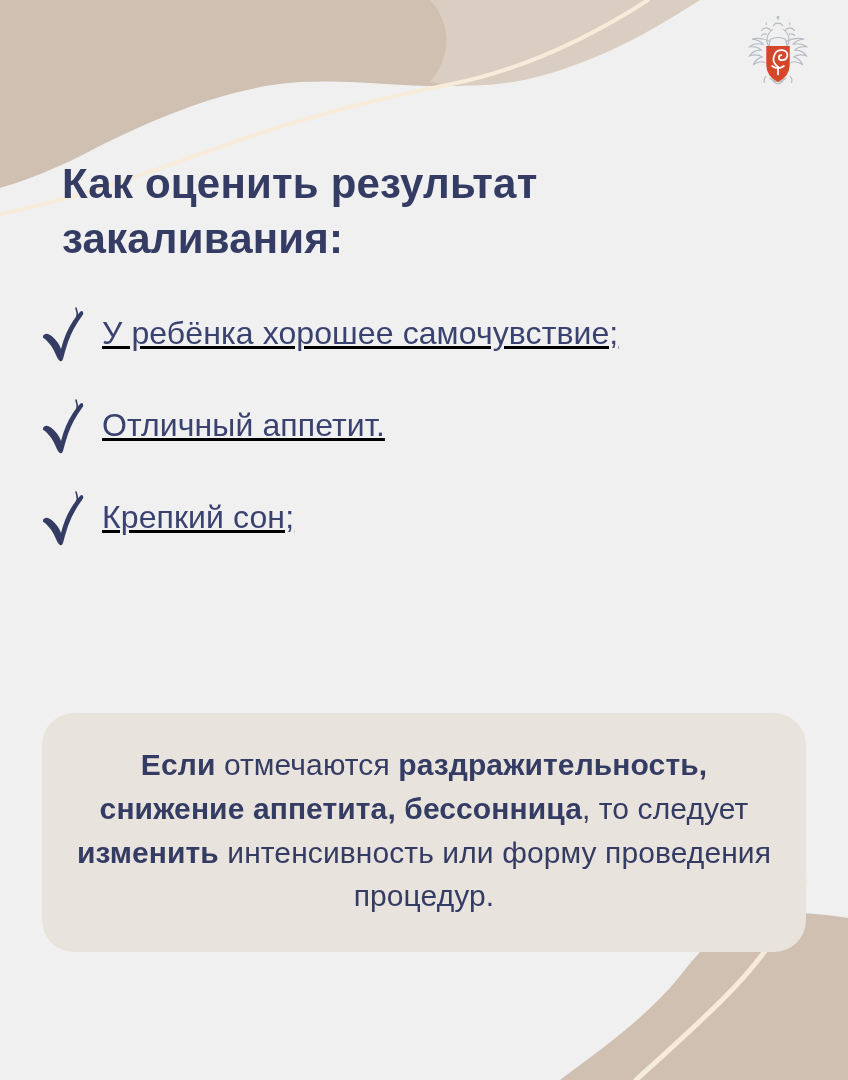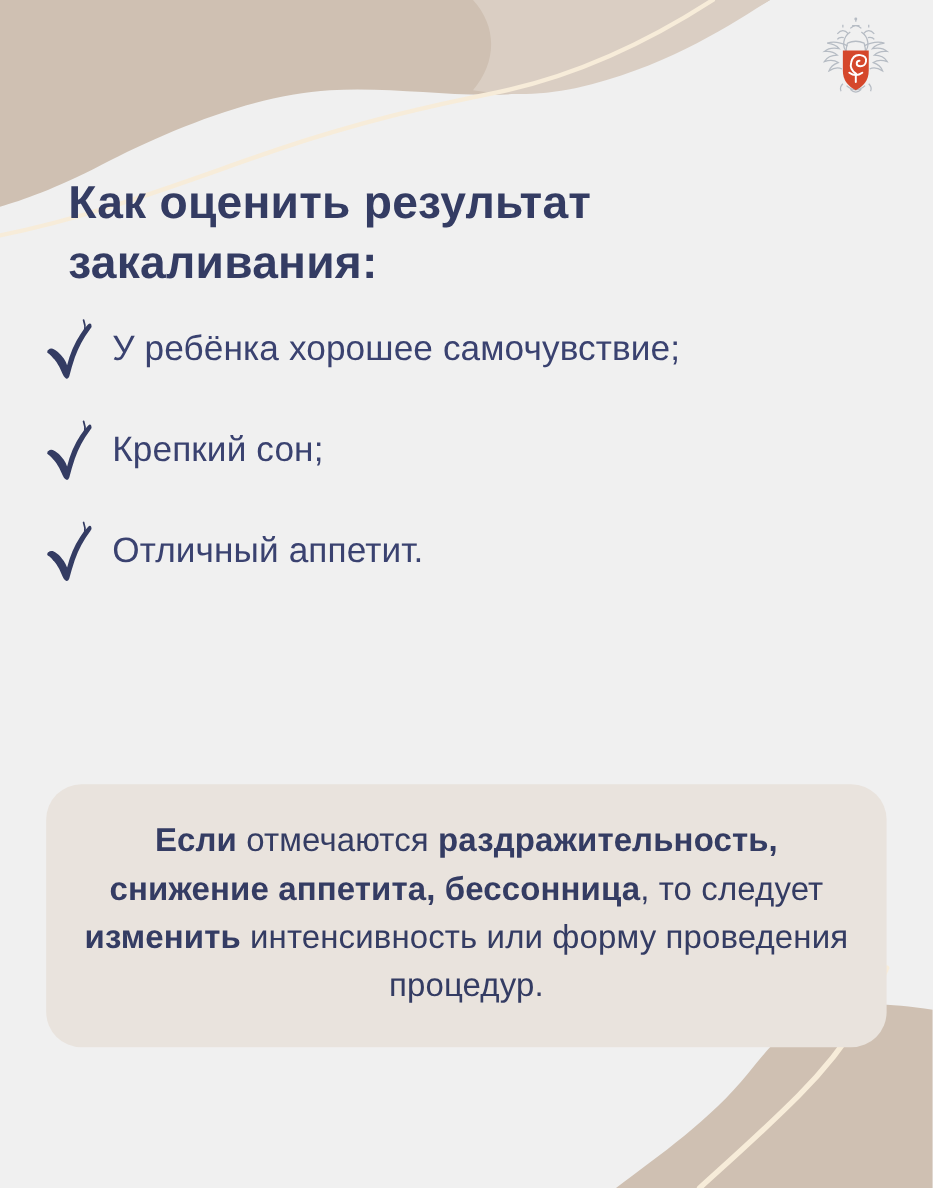--- a/index.html
+++ b/index.html
@@ -55,23 +55,24 @@
     letter-spacing: 0.2px;
     color: #343c63;
     z-index: 4;
     margin-top: 44px;
   }
 
   
   .checklist {
     position: absolute;
     left: 38px;
-    top: 271px;
+    top: 288px;
     width: 790px;
     z-index: 4;
+    text-decoration: underline;
   }
 
   .check-item {
     display: flex;
     align-items: center;
     height: 92px;
   }
 
   .check-icon {
     flex: 0 0 auto;
@@ -183,31 +184,31 @@
     </div>
 
 
     <div class="check-item">
       <svg class="check-icon" viewBox="0 0 52 58">
         <path d="M5 32 q1 -4 5 -3 q5 2 10 9 q2 3 3 6 q4 -16 12 -28 q3 -5 7 -9
                  q2 -2 3 0 q1 2 -1 4 q-9 12 -14 26 q-3 9 -5 17 q-1 3 -3 2
                  q-2 -1 -4 -6 q-4 -10 -11 -16 q-3 -2 -2 -2 z" fill="#343c63"></path>
         <path d="M38 3 q2 5 1 10 M6 31 q3 2 5 6" fill="none" stroke="#343c63" stroke-width="1.6" stroke-linecap="round"></path>
       </svg>
-      <span class="check-label">Крепкий сон;</span>
+      <span class="check-label">Отличный аппетит.</span>
     </div>
 
     <div class="check-item">
       <svg class="check-icon" viewBox="0 0 52 58">
         <path d="M5 32 q1 -4 5 -3 q5 2 10 9 q2 3 3 6 q4 -16 12 -28 q3 -5 7 -9
                  q2 -2 3 0 q1 2 -1 4 q-9 12 -14 26 q-3 9 -5 17 q-1 3 -3 2
                  q-2 -1 -4 -6 q-4 -10 -11 -16 q-3 -2 -2 -2 z" fill="#343c63"></path>
         <path d="M38 3 q2 5 1 10 M6 31 q3 2 5 6" fill="none" stroke="#343c63" stroke-width="1.6" stroke-linecap="round"></path>
       </svg>
-      <span class="check-label">Отличный аппетит.</span>
+      <span class="check-label">Крепкий сон;</span>
     </div>
 
   </div>
 
   <div class="note-box">
     <p class="note-text"><b>Если</b><span> отмечаются </span><b>раздражительность, снижение аппетита, бессонница</b><span>, то следует </span><b>изменить</b><span> интенсивность или форму проведения процедур.</span></p>
   </div>
 
 </div>
 

